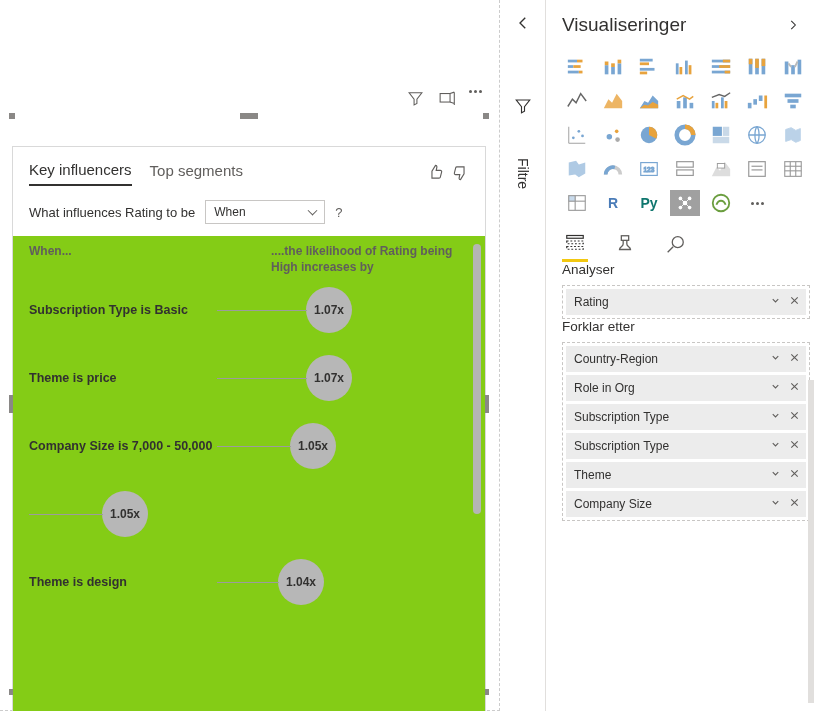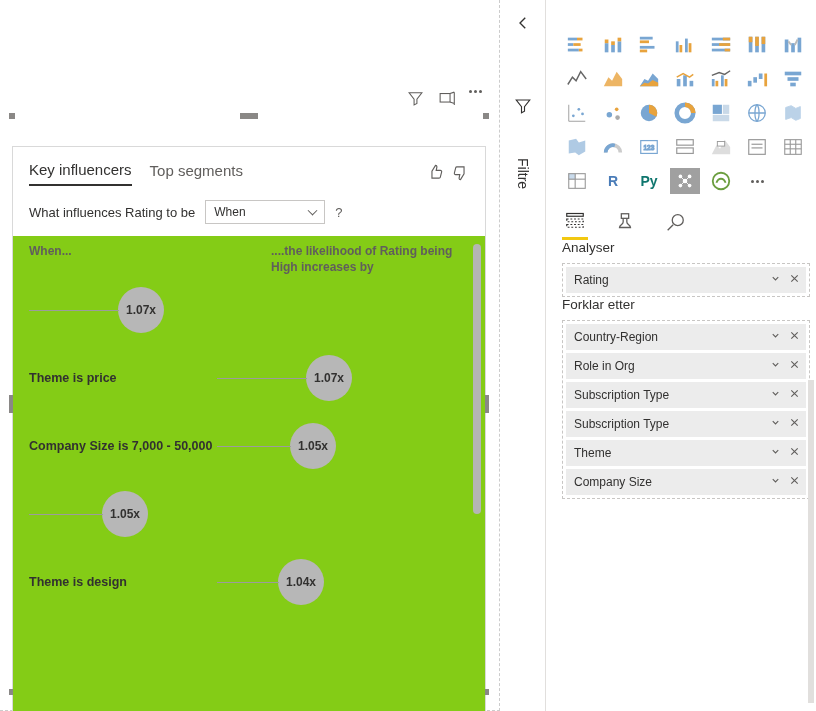--- a/index.html
+++ b/index.html
@@ -241,20 +241,21 @@
         <span class="qmark">?</span>
       </div>
 
       <div class="influencers-body">
         <div class="header-row">
           <div class="left">When...</div>
           <div class="right">....the likelihood of Rating being High increases by</div>
         </div>
         <div class="rows-scroll" id="inf-rows">
             <div class="inf-row">
+              <div class="inf-label">Subscription Type is Basic</div>
               <div class="inf-line" style="width: 90px;"></div>
               <div class="inf-circle">1.07x</div>
             </div>
             <div class="inf-row">
               <div class="inf-label">Theme is price</div>
               <div class="inf-line" style="width: 90px;"></div>
               <div class="inf-circle">1.07x</div>
             </div>
             <div class="inf-row">
               <div class="inf-label">Company Size is 7,000 - 50,000</div>
@@ -287,20 +288,26 @@
   </span>
   <span style="margin-top:50px;">
     <svg viewBox="0 0 24 24" fill="none" stroke="currentColor" stroke-width="1.5">
         <path d="M3 4h18l-7 9v6l-4 2v-8L3 4z"></path>
       </svg>
   </span>
   <span class="filters-label">Filtre</span>
 </div>
 
 <div class="viz-pane">
+  <div class="viz-header">
+    <span class="viz-header-title">Visualiseringer</span>
+    <svg class="collapse" viewBox="0 0 24 24" fill="none" stroke="currentColor" stroke-width="1.8">
+        <path d="M9 5l7 7-7 7"></path>
+      </svg>
+  </div>
 
   <div class="viz-grid">
 
     <div class="viz-item">
         <svg viewBox="0 0 24 24">
           <rect x="2" y="4" width="10" height="3" fill="#79a6d2"></rect>
           <rect x="12" y="4" width="6" height="3" fill="#e8a33d"></rect>
           <rect x="2" y="10" width="6" height="3" fill="#79a6d2"></rect>
           <rect x="8" y="10" width="8" height="3" fill="#e8a33d"></rect>
           <rect x="2" y="16" width="12" height="3" fill="#79a6d2"></rect>

